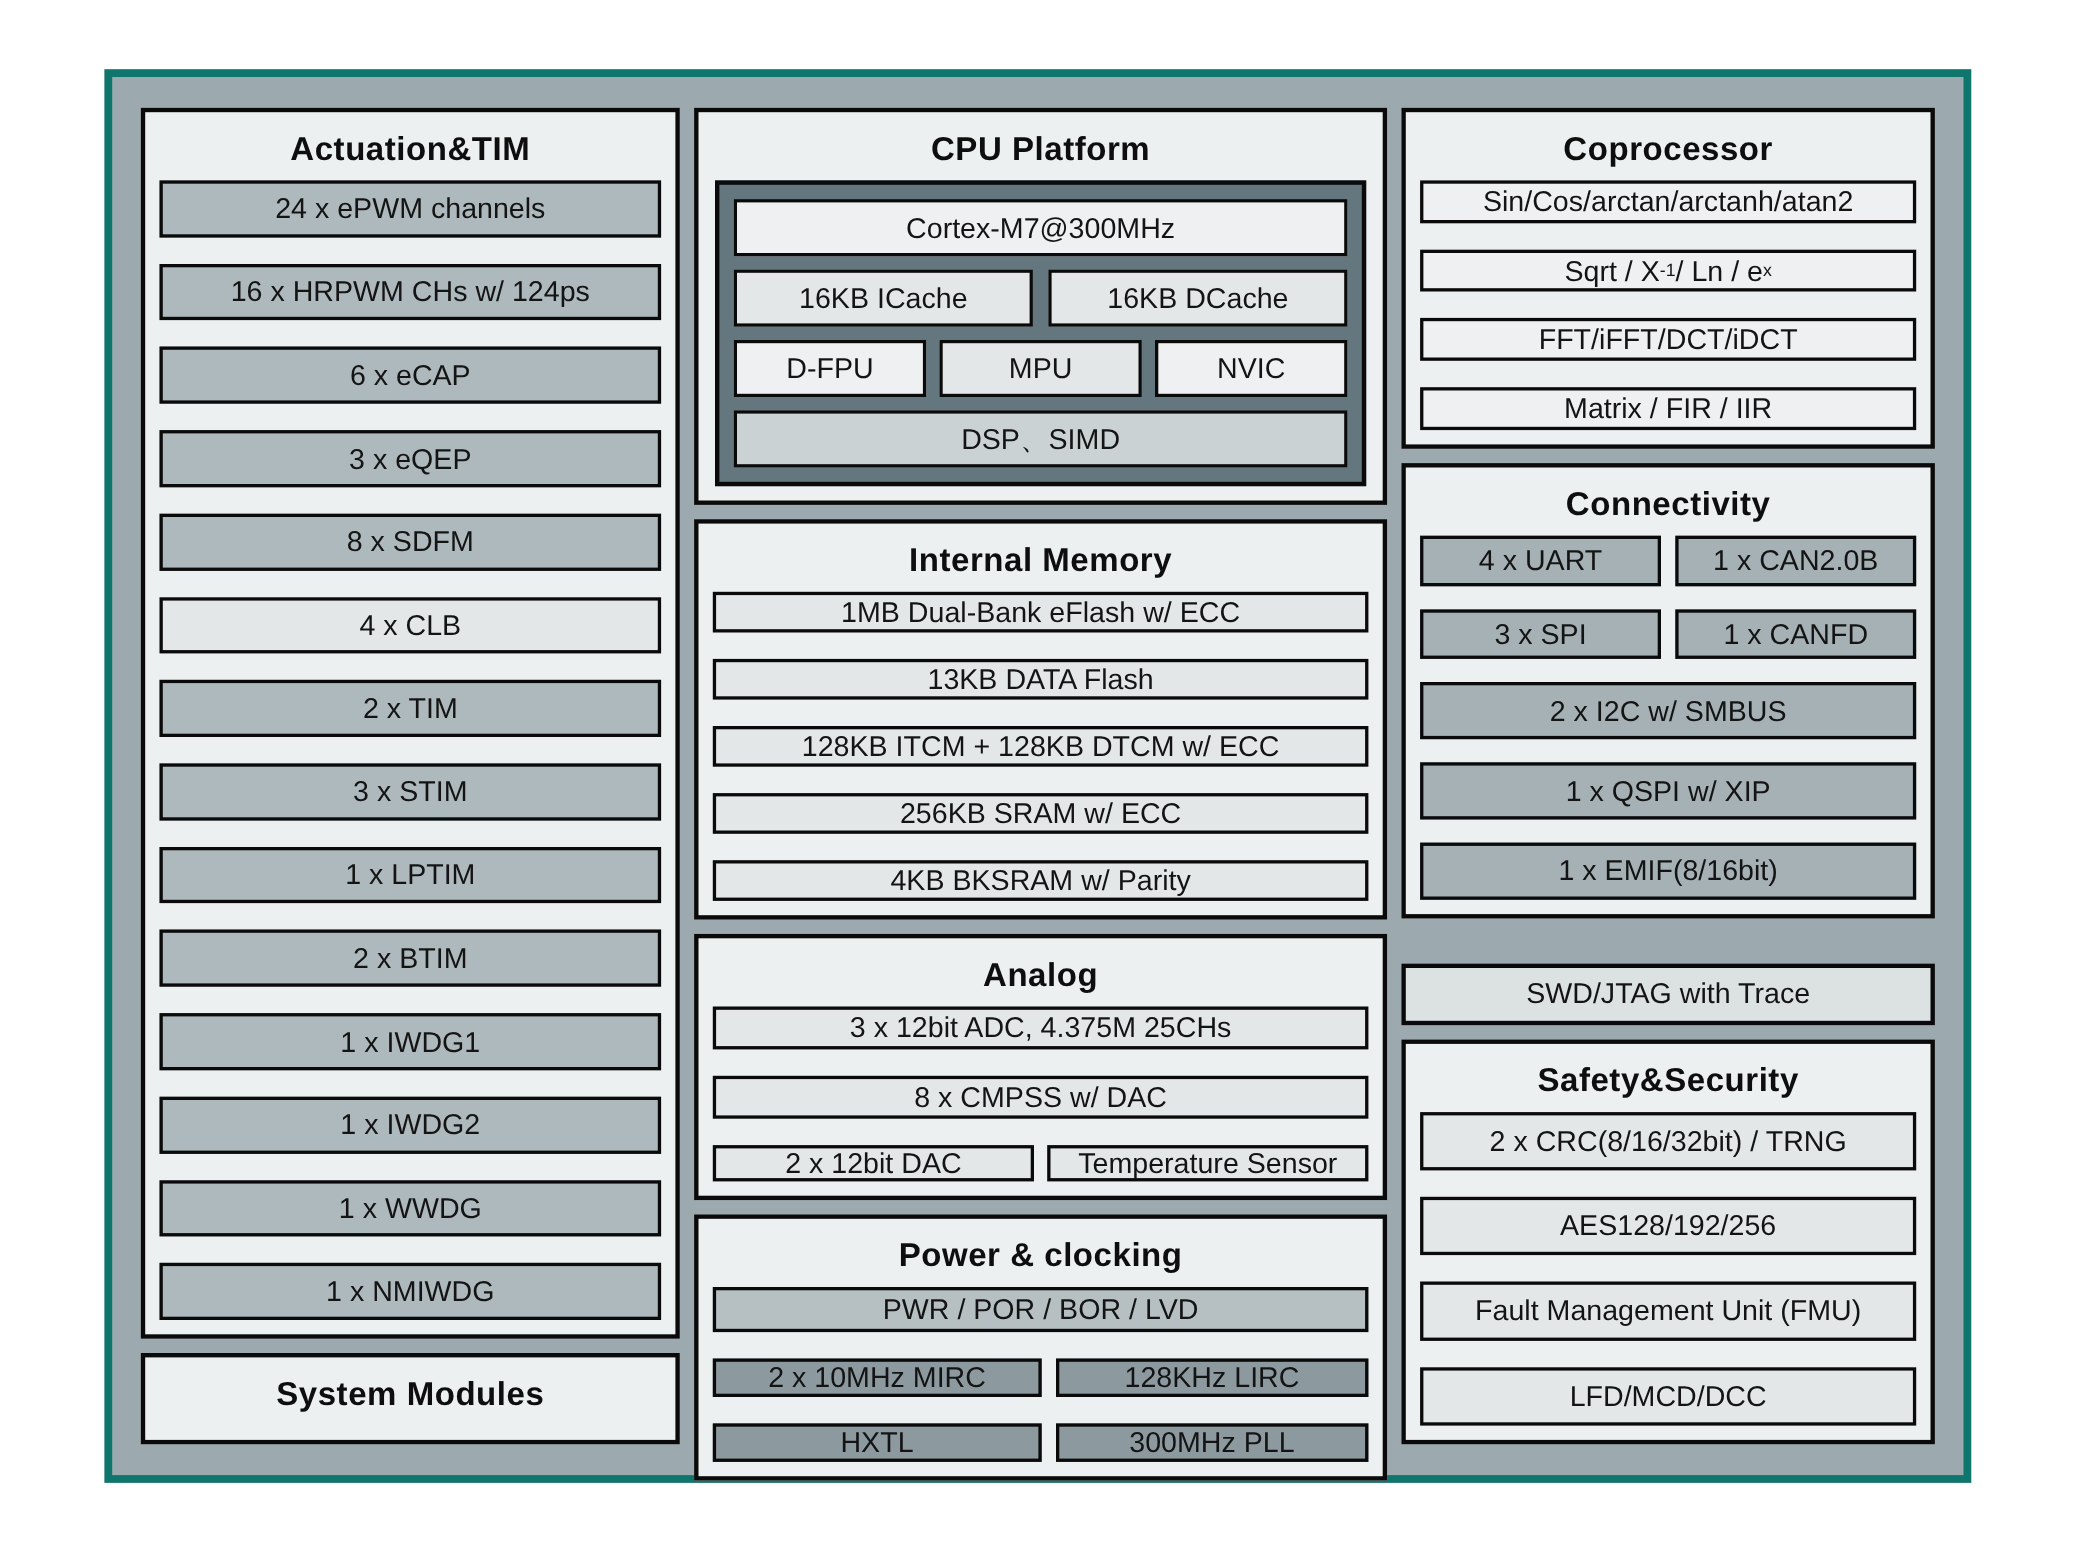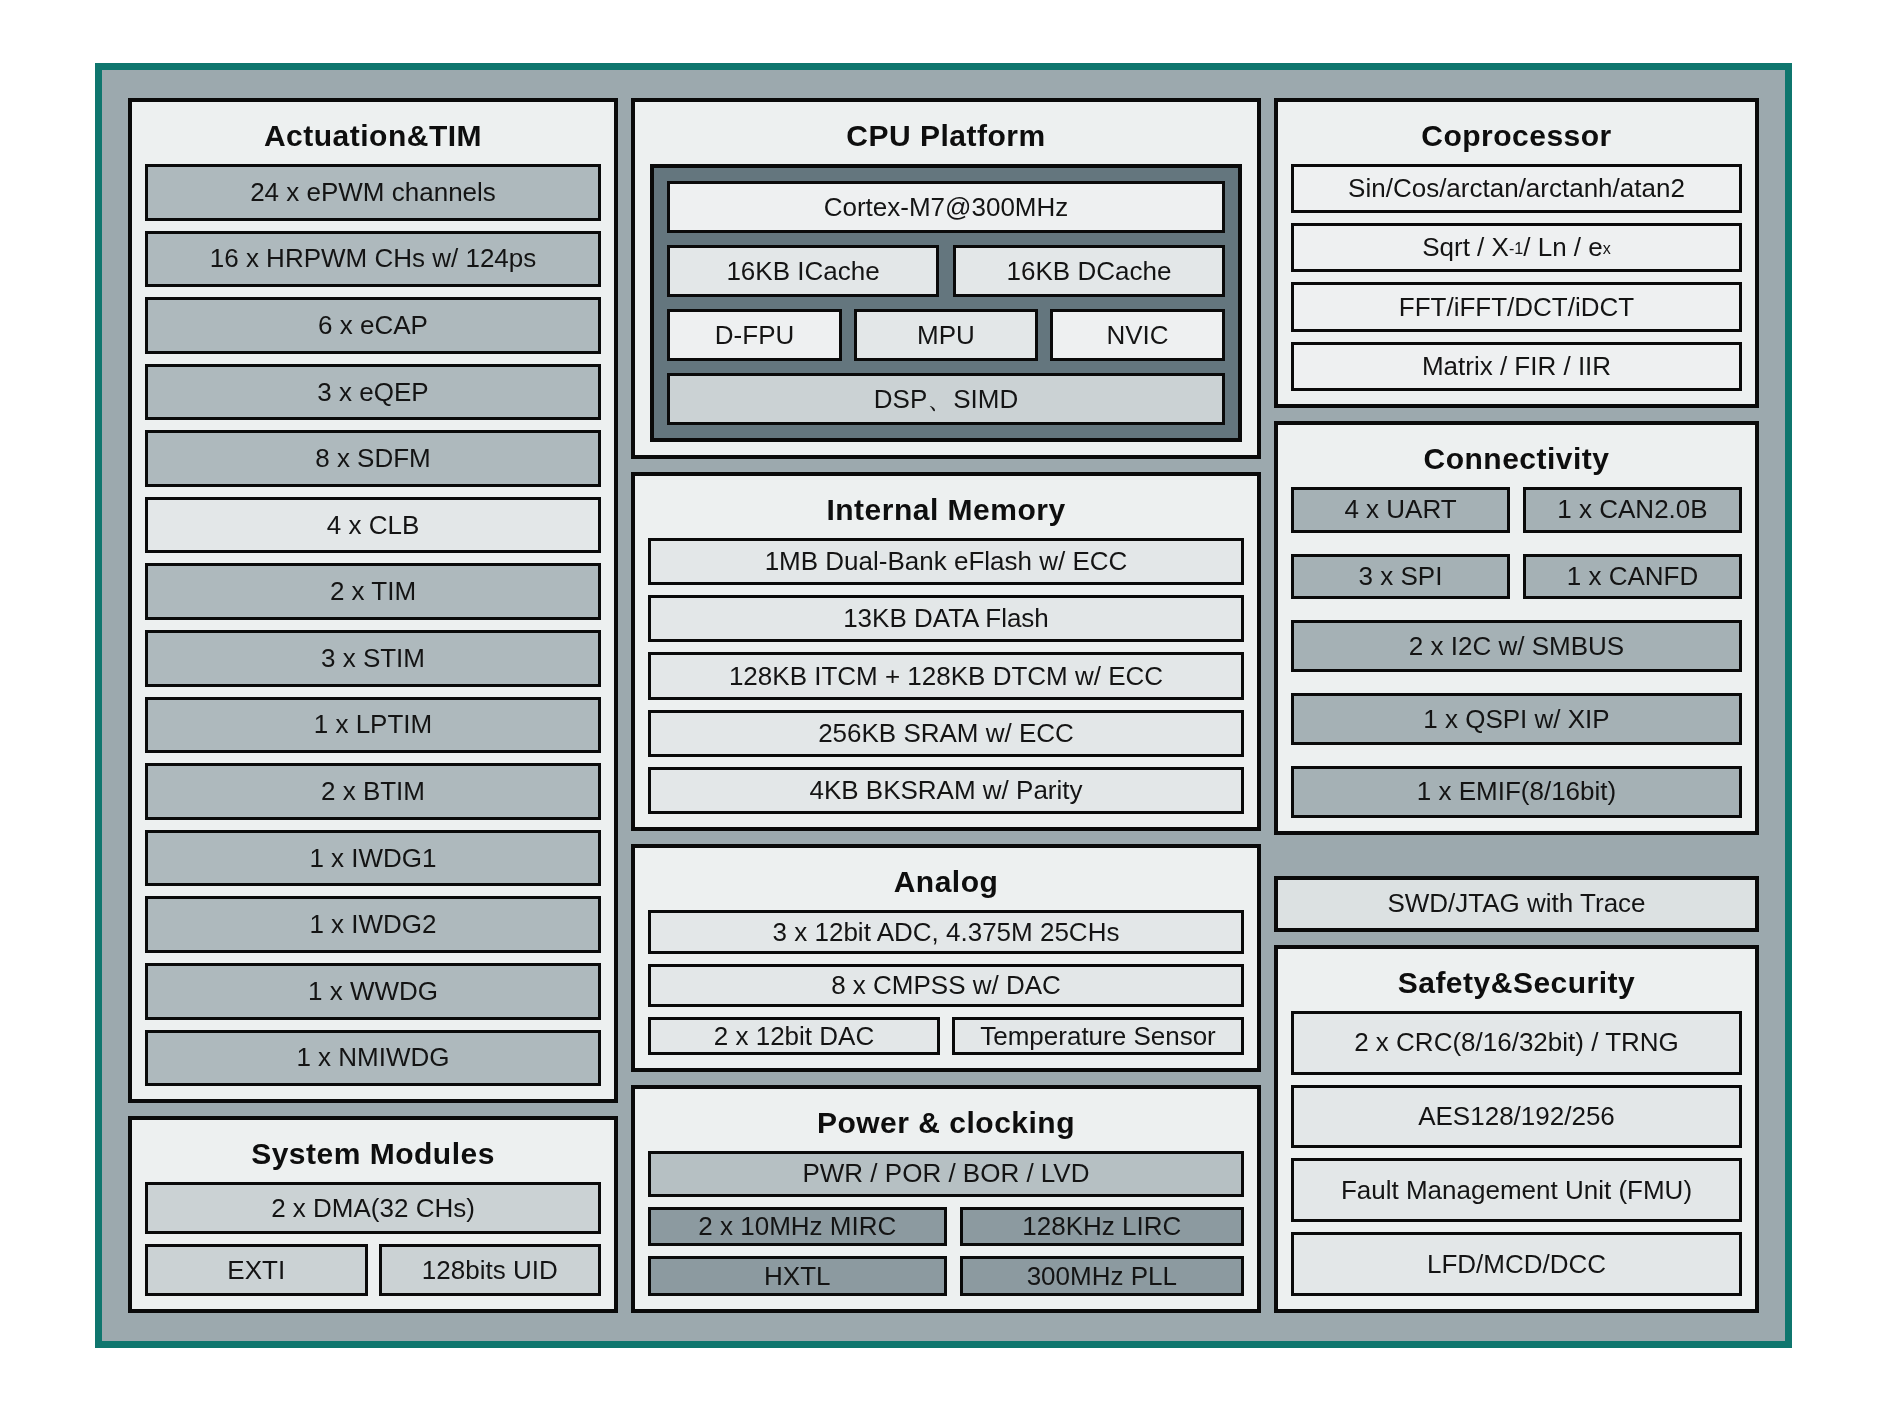--- a/index.html
+++ b/index.html
@@ -18,21 +18,21 @@
   .col-right{flex:1;}
 
   .section{
     background:#edf0f0;border:4px solid #0a0a0a;box-sizing:border-box;
     padding:10px 13px 13px;display:flex;flex-direction:column;
   }
   .section-title{
     text-align:center;font-weight:bold;font-size:30px;color:#0e0e0e;
     padding:7px 0 11px;flex:0 0 auto;letter-spacing:.5px;
   }
-  .rows{display:flex;flex-direction:column;flex:1;gap:10px;}
+  .rows{display:flex;flex-direction:column;flex:1;gap:24px;}
   .row{
     box-sizing:border-box;border:3px solid #0a0a0a;display:flex;flex:1;
     align-items:center;justify-content:center;font-size:26px;
     text-align:center;min-height:0;
   }
   sup{font-size:0.62em;line-height:0;vertical-align:super;}
 
   
   .t-gray{background:#aeb9bd;}
   .t-light{background:#e3e7e8;}
@@ -103,27 +103,20 @@
         <div class="row t-gray">2 x BTIM</div>
         <div class="row t-gray">1 x IWDG1</div>
         <div class="row t-gray">1 x IWDG2</div>
         <div class="row t-gray">1 x WWDG</div>
         <div class="row t-gray">1 x NMIWDG</div>
       </div>
     </section>
 
     <section class="section system">
       <div class="section-title">System Modules</div>
-      <div class="rows">
-        <div class="row t-mid">2 x DMA(32 CHs)</div>
-        <div class="split2">
-          <div class="row t-mid">EXTI</div>
-          <div class="row t-mid">128bits UID</div>
-        </div>
-      </div>
     </section>
   </div>
 
   <div class="col col-mid">
 
     <section class="section cpu">
       <div class="section-title">CPU Platform</div>
       <div class="cpu-inner">
         <div class="row t-white">Cortex-M7@300MHz</div>
         <div class="grid2">

